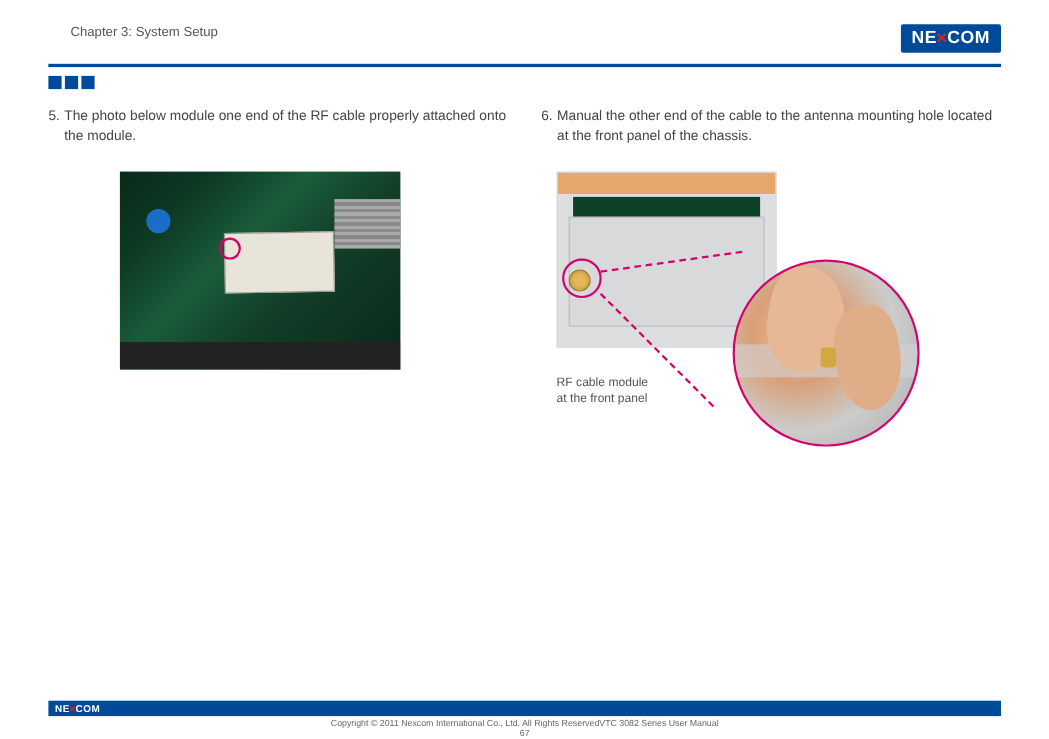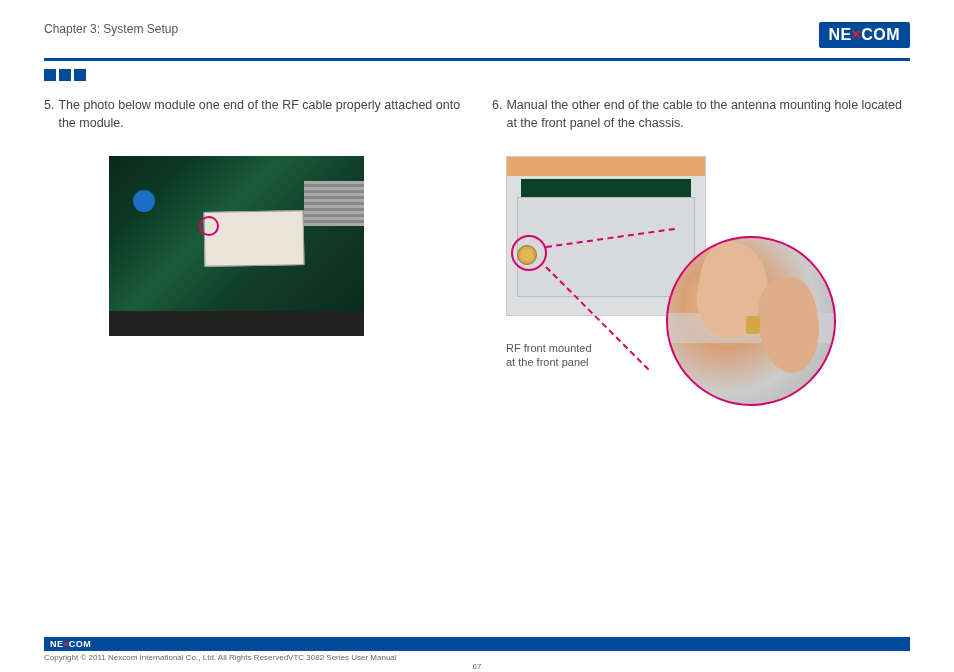--- a/index.html
+++ b/index.html
@@ -19,20 +19,21 @@
   }
   .header {
     display: flex;
     justify-content: space-between;
     align-items: flex-start;
     margin-bottom: 4px;
   }
   .chapter {
     font-size: 12px;
     color: #555;
+    margin-left: 20px;
   }
   .logo-box {
     background: #004a99;
     color: #fff;
     padding: 4px 10px;
     font-weight: bold;
     font-size: 16px;
     letter-spacing: 0.5px;
     border-radius: 2px;
     display: inline-flex;
@@ -171,21 +172,21 @@
     align-items:center;
     padding: 0 6px;
   }
   .footer .bluebar .small-logo {
     color:#fff; font-size:9px; font-weight:bold; letter-spacing:0.5px;
     display:inline-flex; align-items:center;
   }
   .footer .bluebar .small-logo .x { color:#d22; font-size:8px; margin:0 -1px;}
   .footer .meta {
     display:flex;
-    justify-content:flex-start;
+    justify-content:center;
     font-size:8px;
     color:#666;
     padding-top:2px;
   }
   .footer .pagenum { position:absolute; left:50%; transform:translateX(-50%); font-size:8px; color:#666;}
   .footer { position:relative; }
 </style>
 </head>
 <body>
 
@@ -234,21 +235,21 @@
         </div>
         <div class="dash-line dash1"></div>
         <div class="dash-line dash2"></div>
         <div class="closeup">
           <div class="panel-strip"></div>
           <div class="finger1"></div>
           <div class="finger2"></div>
           <div class="piece"></div>
         </div>
         <div class="caption">
-          <div>RF front mounted</div>
+          <div>RF cable module</div>
           <div>at the front panel</div>
         </div>
       </div>
     </div>
   </div>
 
   <div class="footer">
     <div class="bluebar">
       <span class="small-logo">
         <span>NE</span>

